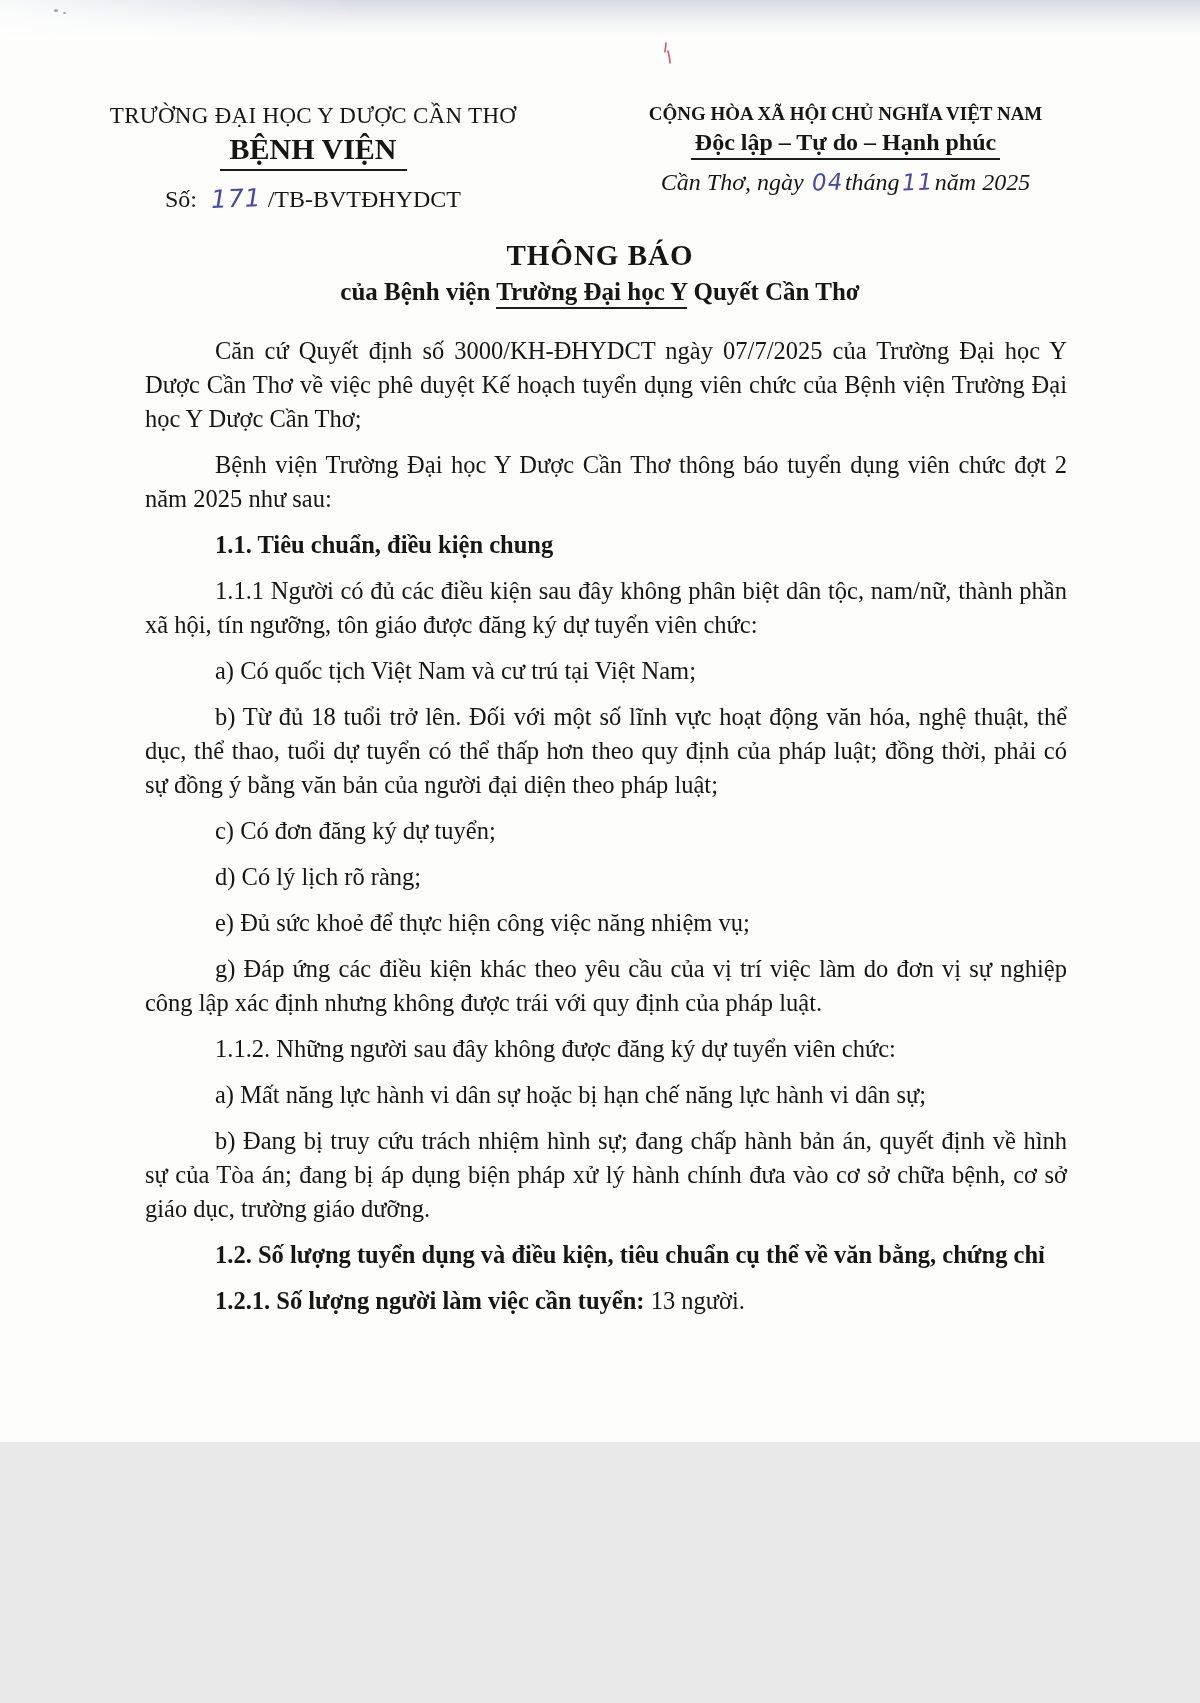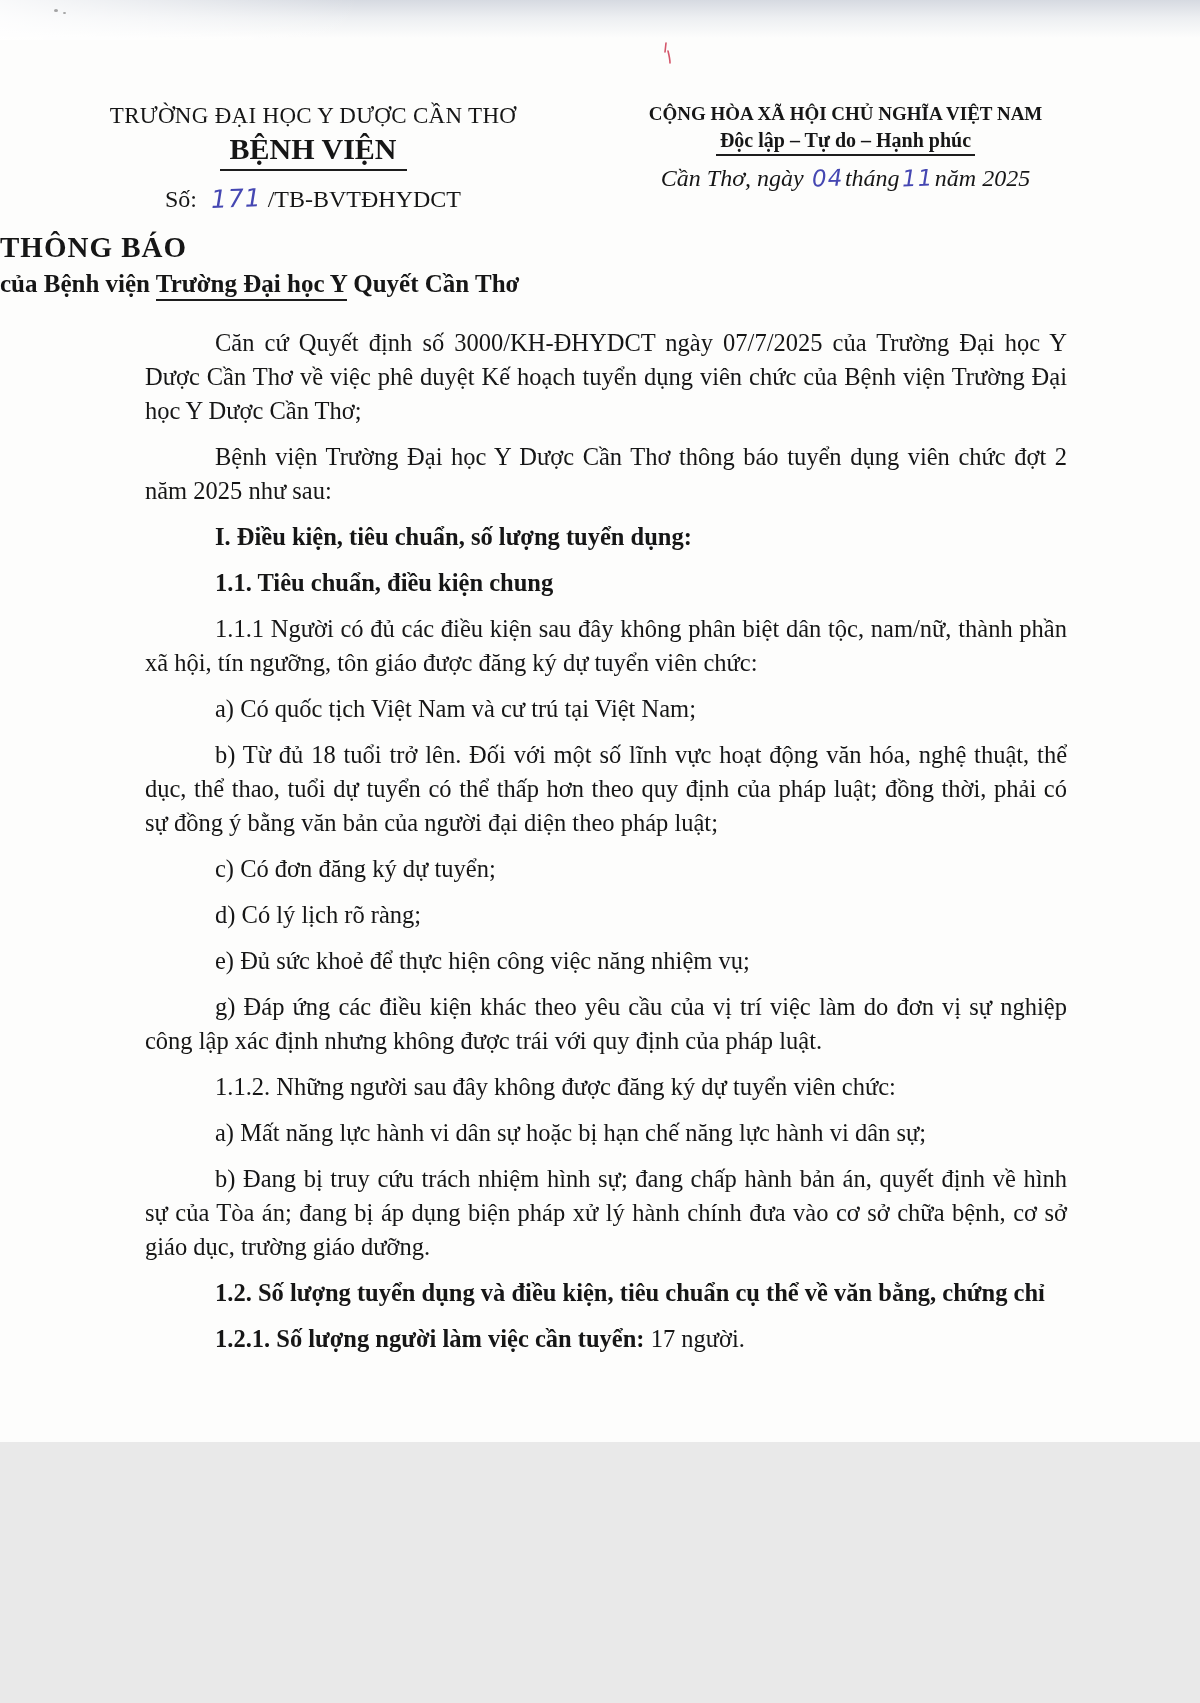--- a/index.html
+++ b/index.html
@@ -35,37 +35,37 @@
   .org-line1 { font-size:23px; letter-spacing:.3px; white-space:nowrap; }
   .org-line2 { margin-top:3px; }
   .org-line2 span {
     display:inline-block; font-weight:bold; font-size:30px;
     border-bottom:2px solid #1d1d1d; padding:0 10px 3px;
   }
   .so-line { margin-top:13px; font-size:24px; white-space:nowrap; }
   .nat-line1 { font-weight:bold; font-size:19px; white-space:nowrap; }
   .nat-line2 { margin-top:4px; }
   .nat-line2 span {
-    display:inline-block; font-weight:bold; font-size:20px;
+    display:inline-block; font-weight:bold; font-size:24px;
     border-bottom:2px solid #1d1d1d; padding:0 4px 2px;
   }
   .date-line { margin-top:9px; font-style:italic; font-size:24px; white-space:nowrap; }
 
   .handwrite {
     font-family:"DejaVu Sans",sans-serif;
     font-style:italic; font-weight:500;
     color:#4547b2;
     letter-spacing:1px;
     display:inline-block; transform:rotate(-2deg);
   }
   .so-line .handwrite { margin:0 6px 0 14px; font-size:25px; }
   .date-line .handwrite { margin:0 2px; font-size:23px; }
 
   
-  .title-block { margin-top:16px; line-height:1.28; }
+  .title-block { margin-top:24px; text-align:center; line-height:1.28; }
   .t1 { font-weight:bold; font-size:29px; letter-spacing:1px; }
   .t2 { font-weight:bold; font-size:25px; margin-top:5px; }
   .t3 { font-weight:bold; font-size:25px; margin-top:2px; }
   .t3 .u3 { border-bottom:2px solid #1d1d1d; padding-bottom:2px; }
 
   
   .body-text {
     margin:26px 133px 0 145px;
     font-size:24.5px; line-height:34px;
     text-align:justify;
@@ -107,33 +107,32 @@
   </header>
 
   <div class="title-block">
     <div class="t1">THÔNG BÁO</div>
     <div class="t3"><span>của Bệnh viện </span><span class="u3">Trường Đại học Y</span><span> Quyết Cần Thơ</span></div>
   </div>
 
   <main class="body-text">
     <p style="margin-top:0">Căn cứ Quyết định số 3000/KH-ĐHYDCT ngày 07/7/2025 của Trường Đại học Y Dược Cần Thơ về việc phê duyệt Kế hoạch tuyển dụng viên chức của Bệnh viện Trường Đại học Y Dược Cần Thơ;</p>
     <p class="gap">Bệnh viện Trường Đại học Y Dược Cần Thơ thông báo tuyển dụng viên chức đợt 2 năm 2025 như sau:</p>
-    <p class="bold gap">I. Điều kiện, tiêu chuẩn, số lượng tuyển dụng:</p>
     <p class="bold gap">1.1. Tiêu chuẩn, điều kiện chung</p>
     <p class="gap">1.1.1 Người có đủ các điều kiện sau đây không phân biệt dân tộc, nam/nữ, thành phần xã hội, tín ngưỡng, tôn giáo được đăng ký dự tuyển viên chức:</p>
     <p class="gap">a) Có quốc tịch Việt Nam và cư trú tại Việt Nam;</p>
     <p class="gap">b) Từ đủ 18 tuổi trở lên. Đối với một số lĩnh vực hoạt động văn hóa, nghệ thuật, thể dục, thể thao, tuổi dự tuyển có thể thấp hơn theo quy định của pháp luật; đồng thời, phải có sự đồng ý bằng văn bản của người đại diện theo pháp luật;</p>
     <p class="gap">c) Có đơn đăng ký dự tuyển;</p>
     <p class="gap">d) Có lý lịch rõ ràng;</p>
     <p class="gap">e) Đủ sức khoẻ để thực hiện công việc năng nhiệm vụ;</p>
     <p class="gap">g) Đáp ứng các điều kiện khác theo yêu cầu của vị trí việc làm do đơn vị sự nghiệp công lập xác định nhưng không được trái với quy định của pháp luật.</p>
     <p class="gap">1.1.2. Những người sau đây không được đăng ký dự tuyển viên chức:</p>
     <p class="gap">a) Mất năng lực hành vi dân sự hoặc bị hạn chế năng lực hành vi dân sự;</p>
     <p class="gap">b) Đang bị truy cứu trách nhiệm hình sự; đang chấp hành bản án, quyết định về hình sự của Tòa án; đang bị áp dụng biện pháp xử lý hành chính đưa vào cơ sở chữa bệnh, cơ sở giáo dục, trường giáo dưỡng.</p>
     <p class="bold gap">1.2. Số lượng tuyển dụng và điều kiện, tiêu chuẩn cụ thể về văn bằng, chứng chỉ</p>
-    <p class="gap"><span class="b">1.2.1. Số lượng người làm việc cần tuyển:</span><span> 17 người.</span></p>
+    <p class="gap"><span class="b">1.2.1. Số lượng người làm việc cần tuyển:</span><span> 13 người.</span></p>
   </main>
 
   <svg class="sig" width="78" height="36" viewBox="0 0 78 36">
     <path d="M2 22 C8 20 14 19 20 20 C26 21 29 22 32 20 L38 6 C36 13 34 20 36 22 C38 24 41 16 43 8 C41 15 40 21 42 23 C44 25 47 17 49 9 C47 16 46 22 48 24 C50 26 54 19 56 11 C54 18 54 24 57 25 C60 26 64 22 67 18" stroke="#3d3fae" stroke-width="2.4" fill="none" stroke-linecap="round" stroke-linejoin="round"></path>
   </svg>
 
 </div>
 
 </body></html>

